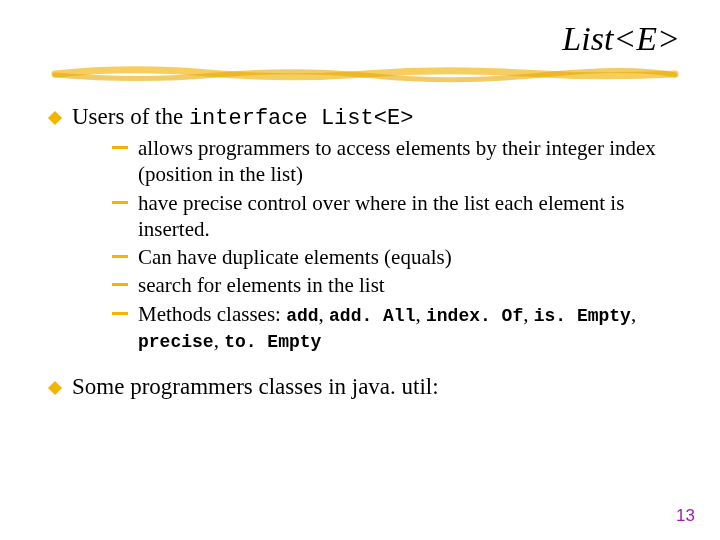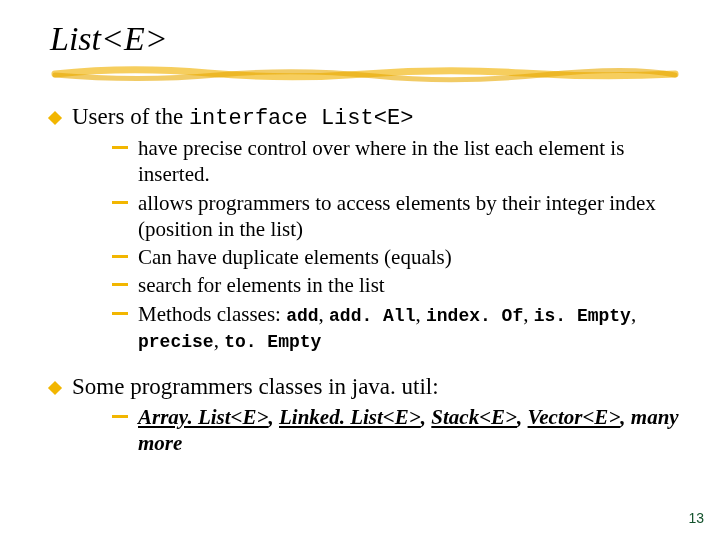--- a/index.html
+++ b/index.html
@@ -9,21 +9,21 @@
     background: #ffffff;
     font-family: "Times New Roman", Times, serif;
     color: #000;
     position: relative;
     overflow: hidden;
   }
   .slide {
     padding: 20px 40px 20px 50px;
   }
   .title {
-    text-align: left;
+    text-align: right;
     font-style: italic;
     font-size: 34px;
     font-weight: normal;
     margin-bottom: 6px;
   }
   .underline-wrap {
     width: 100%;
     height: 20px;
     margin-bottom: 18px;
     position: relative;
@@ -83,25 +83,25 @@
     font-weight: bold;
   }
   .impl-line {
     font-size: 21px;
     font-weight: bold;
     font-style: italic;
   }
   .ul { text-decoration: underline; }
   .pagenum {
     position: absolute;
-    right: 16px;
+    right: 25px;
     bottom: 14px;
-    font-size: 14px;
+    font-size: 17px;
     font-family: Arial, sans-serif;
-    color: #14532d;
+    color: #a21caf;
   }
 </style>
 </head>
 <body>
 
 <div class="slide">
 
   <div class="title">List&lt;E&gt;</div>
 
   <div class="underline-wrap">
@@ -114,25 +114,25 @@
   <div class="level1">
     <span class="diamond"></span>
     <span class="l1text">
       <span>Users of the </span><span class="mono">interface List&lt;E&gt;</span>
     </span>
   </div>
 
   <div class="level2">
     <div class="l2item">
       <span class="dash"></span>
-      <span>have precise control over where in the list each element is inserted.</span>
+      <span>allows programmers to access elements by their integer index (position in the list)</span>
     </div>
     <div class="l2item">
       <span class="dash"></span>
-      <span>allows programmers to access elements by their integer index (position in the list)</span>
+      <span>have precise control over where in the list each element is inserted.</span>
     </div>
     <div class="l2item">
       <span class="dash"></span>
       <span>Can have duplicate elements (equals)</span>
     </div>
     <div class="l2item">
       <span class="dash"></span>
       <span>search for elements in the list</span>
     </div>
     <div class="l2item">
@@ -141,24 +141,16 @@
         <span>Methods classes: </span><span class="monoSm">add</span>, <span class="monoSm">add. All</span>, <span class="monoSm">index. Of</span>, <span class="monoSm">is. Empty</span>, <span class="monoSm2">precise</span>, <span class="monoSm2">to. Empty</span>
       </span>
     </div>
   </div>
 
   <div class="level1">
     <span class="diamond"></span>
     <span class="l1text">Some programmers classes in java. util:</span>
   </div>
 
-  <div class="level2">
-    <div class="l2item">
-      <span class="dash"></span>
-      <span class="impl-line">
-        <span class="ul">Array. List&lt;E&gt;</span>, <span class="ul">Linked. List&lt;E&gt;</span>, <span class="ul">Stack&lt;E&gt;</span>, <span class="ul">Vector&lt;E&gt;</span><span>, many more</span>
-      </span>
-    </div>
-  </div>
 
 </div>
 
 <div class="pagenum">13</div>
 
 </body></html>

